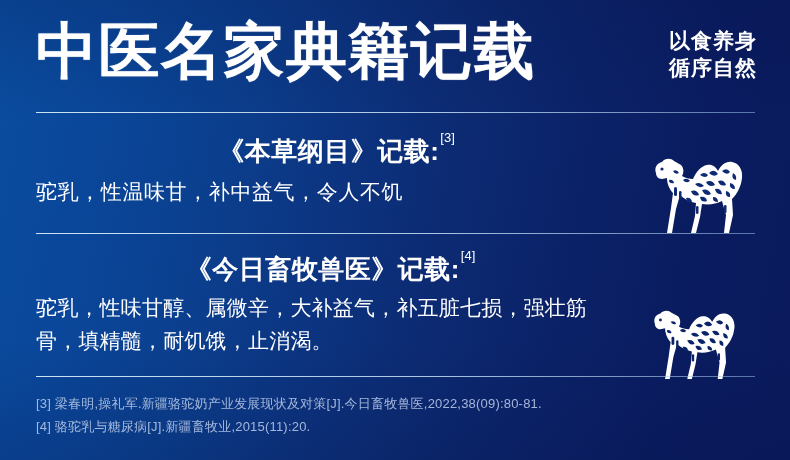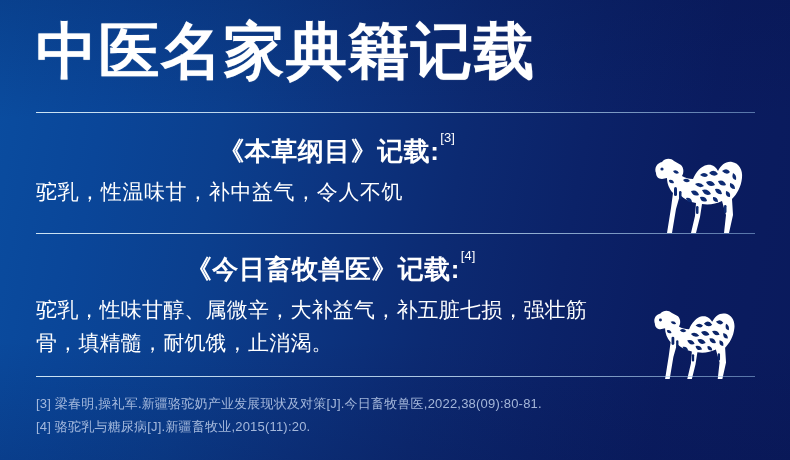--- a/index.html
+++ b/index.html
@@ -102,21 +102,21 @@
     letter-spacing: 0;
   }
   .quote-body {
     margin-top: 7px;
     color: #ffffff;
     font-size: 21px;
     line-height: 33px;
     font-weight: 400;
     letter-spacing: .6px;
   }
-  .quote.q2 .quote-body { letter-spacing: .2px; }
+  .quote.q2 .quote-body { letter-spacing: .2px; font-family: Liberation Mono, monospace; }
 
   
   .camel {
     position: absolute;
     pointer-events: none;
   }
   .camel.c1 { left: 638px; top: 143px; width: 112px; height: 92px; }
   .camel.c2 { left: 638px; top: 296px; width: 104px; height: 85px; clip-path: inset(0 0 2px 0); }
   .camel svg { display: block; width: 100%; height: 100%; }
 
@@ -136,20 +136,24 @@
     white-space: nowrap;
   }
 </style>
 </head>
 <body>
 
 <div id="poster">
 
   <div class="header">
     <div class="title">中医名家典籍记载</div>
+    <div class="slogan">
+      <div>以食养身</div>
+      <div>循序自然</div>
+    </div>
   </div>
 
   <div class="divider d1"></div>
 
   <div class="quote q1">
     <div class="quote-head">
       <span>《本草纲目》记载:</span><span class="ref">[3]</span>
     </div>
     <div class="quote-body">驼乳，性温味甘，补中益气，令人不饥</div>
   </div>

